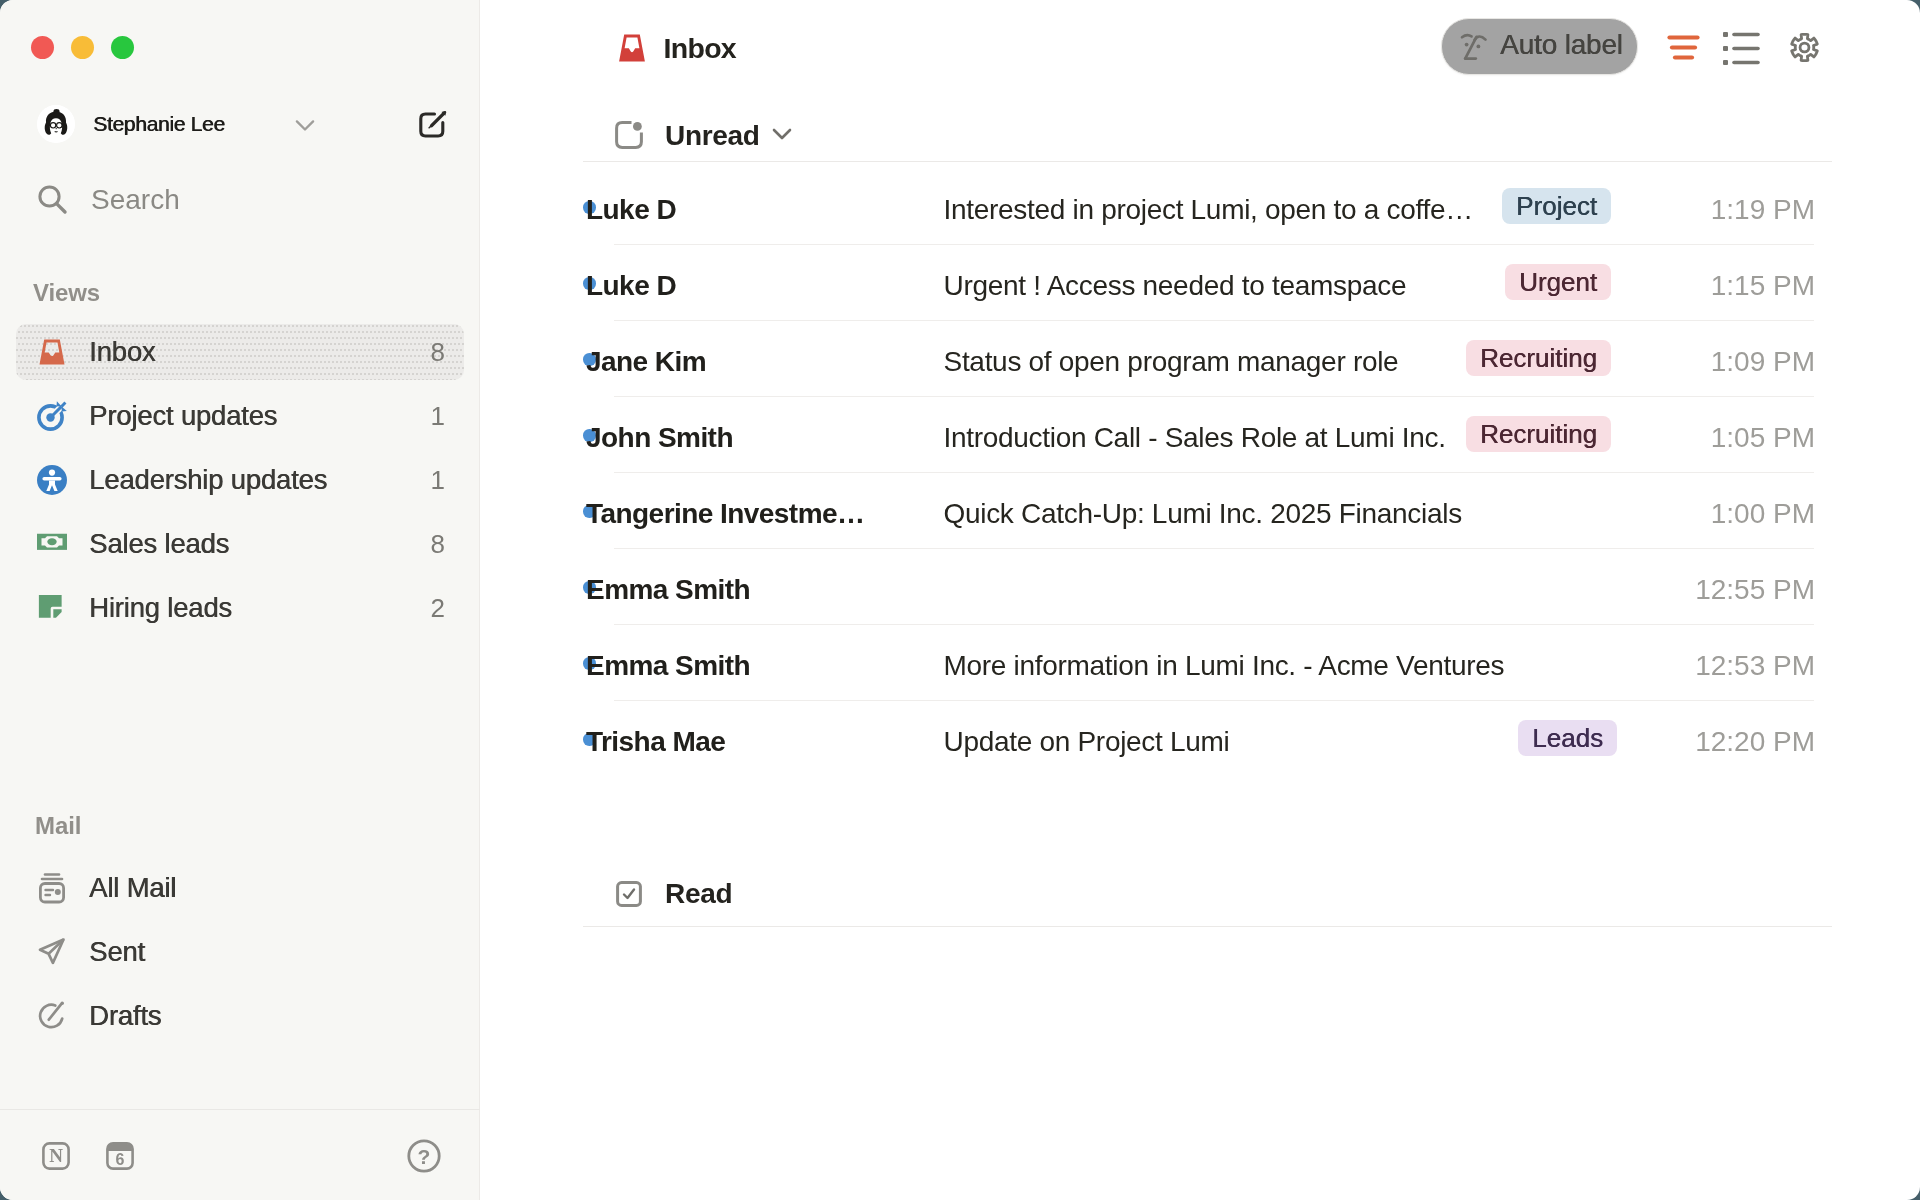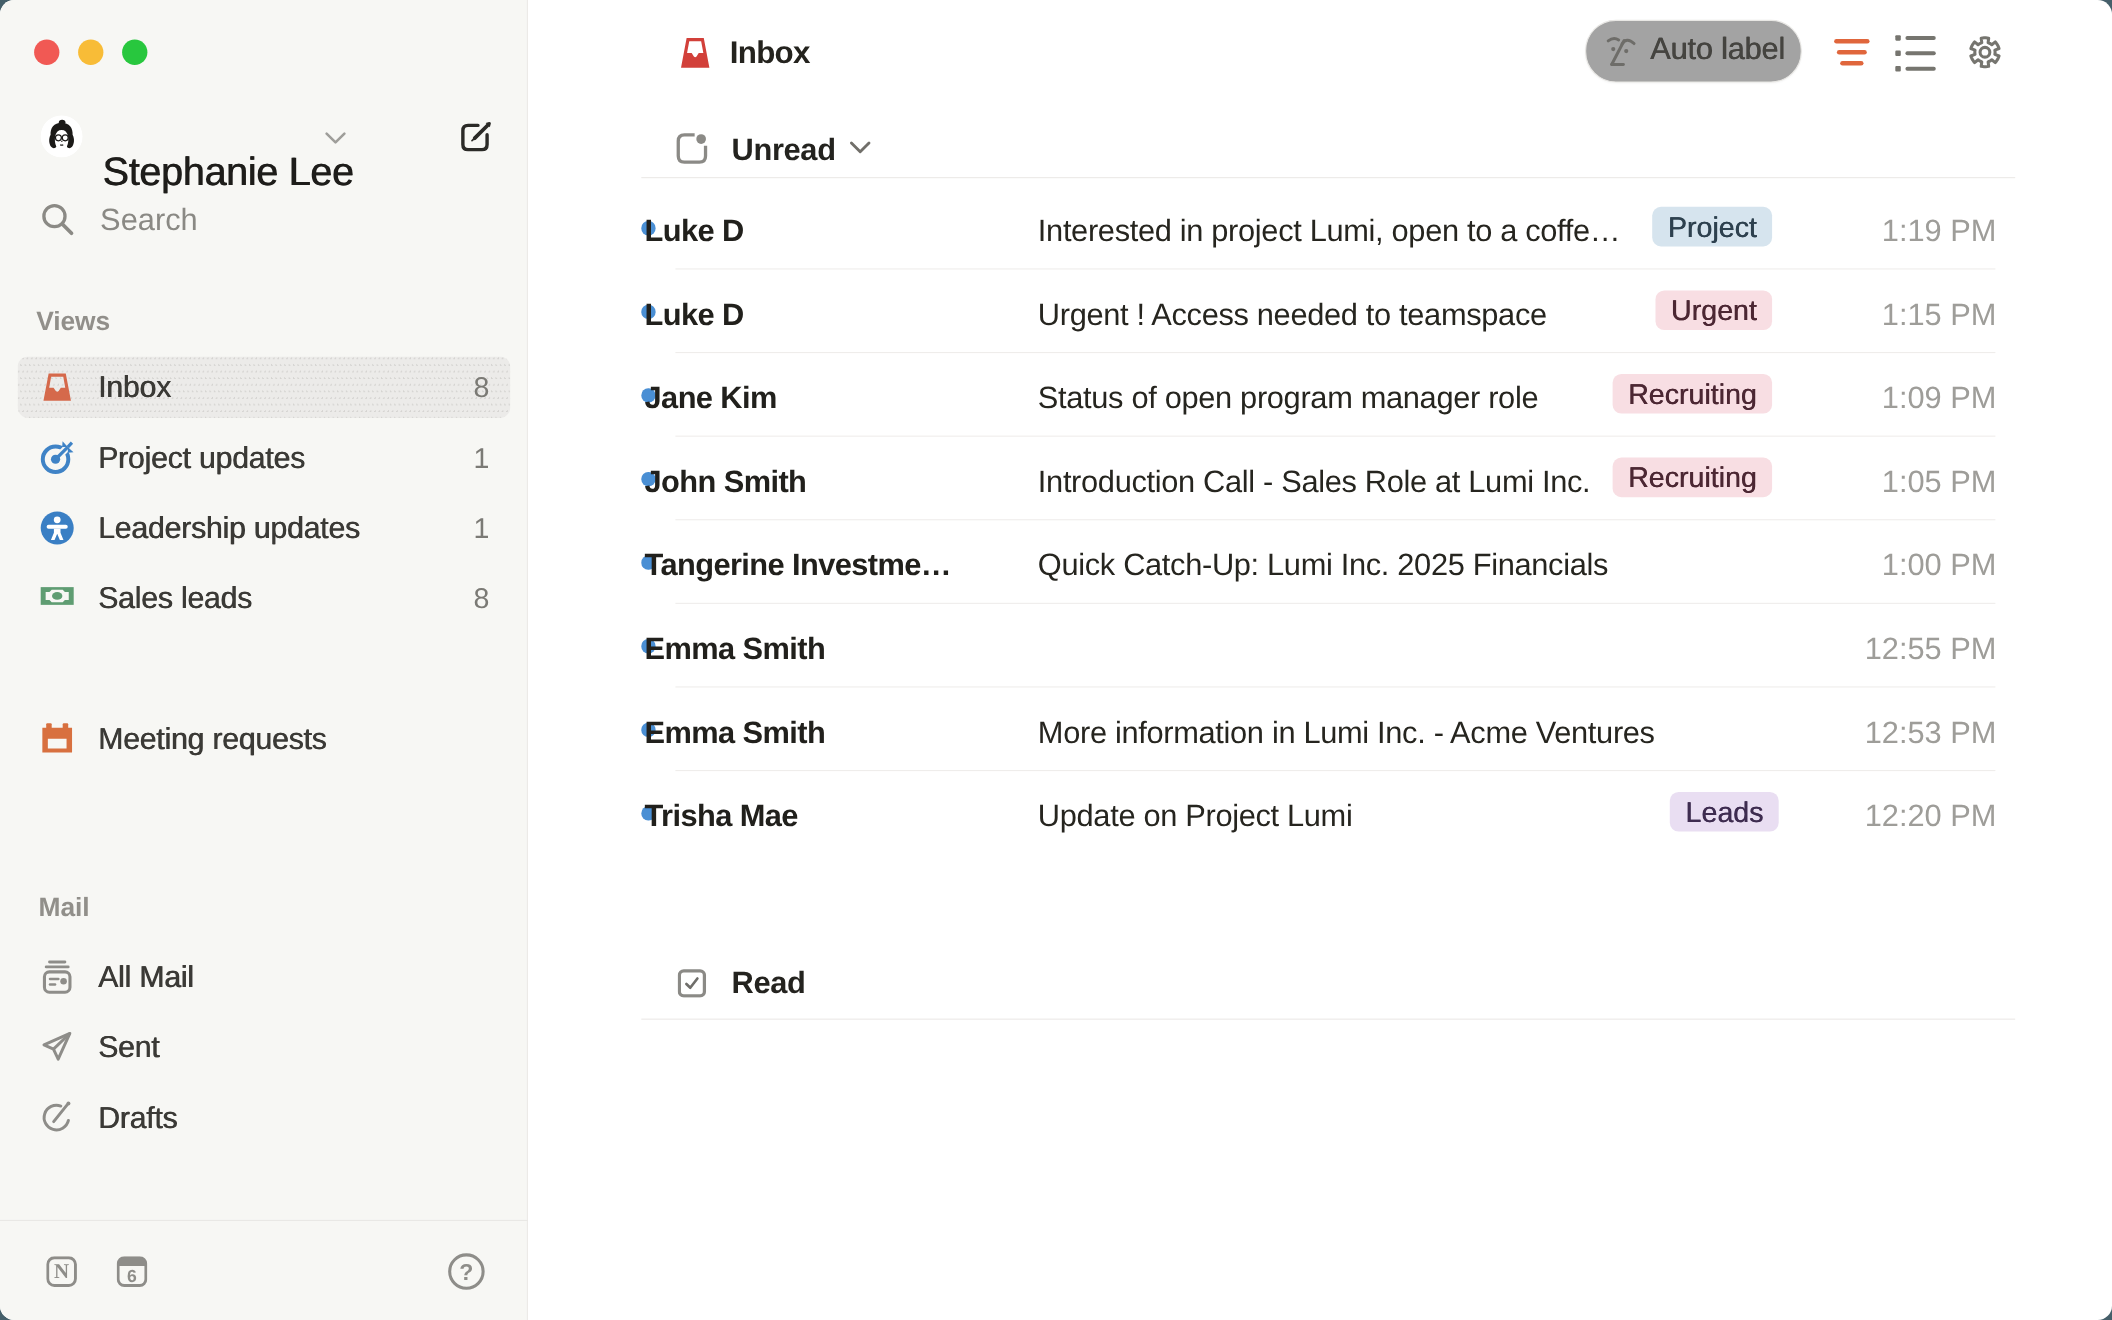--- a/index.html
+++ b/index.html
@@ -44,21 +44,21 @@
         <circle cx="19" cy="19" r="19" fill="#ffffff"></circle>
         <ellipse cx="19.5" cy="6.2" rx="3" ry="2.3" fill="#1b1a18"></ellipse>
         <path d="M19 6.5 C12 6.5 8.5 11.5 9 17.5 C7 21 7.5 26 9.5 28.5 C11.2 30.4 13.6 29.8 14.2 28.2 C12.8 25.5 12.6 22 13.2 18.7 C14 15 16 13.2 19 13.2 C22 13.2 24 15 24.8 18.7 C25.4 22 25.2 25.5 23.8 28.2 C24.4 29.8 26.8 30.4 28.5 28.5 C30.5 26 31 21 29 17.5 C29.5 11.5 26 6.5 19 6.5 Z" fill="#1b1a18"></path>
         <circle cx="16.1" cy="20.3" r="2.7" fill="none" stroke="#1b1a18" stroke-width="1.1"></circle>
         <circle cx="22.3" cy="20.3" r="2.7" fill="none" stroke="#1b1a18" stroke-width="1.1"></circle>
         <path d="M18.7 20.2 L19.7 20.2" stroke="#1b1a18" stroke-width="1.1"></path>
         <path d="M19.2 23 L19.2 24.2" stroke="#1b1a18" stroke-width="1"></path>
         <path d="M17.7 26.6 Q19.1 27.4 20.5 26.6" stroke="#1b1a18" stroke-width="1.1" fill="none"></path>
       </svg>
     </div>
-    <div class="abs" style="left:93px; top:105px; height:38px; line-height:38px; font-size:36px; font-weight:400; color:#1e1d1a; letter-spacing:-0.3px; text-shadow:0.7px 0 0 currentColor;margin-top:32px;">Stephanie Lee</div>
+    <div class="abs" style="left:93px; top:105px; height:38px; line-height:38px; font-size:21px; font-weight:400; color:#1e1d1a; letter-spacing:-0.3px; text-shadow:0.7px 0 0 currentColor;">Stephanie Lee</div>
     <svg class="abs" style="left:294px; top:116px;" width="22" height="18" viewBox="0 0 22 20">
       <path d="M2 6 L11 15 L20 6" fill="none" stroke="#9f9e9a" stroke-width="2.6" stroke-linecap="round" stroke-linejoin="round"></path>
     </svg>
     <svg class="abs" style="left:416px; top:109px;" width="32" height="32" viewBox="0 0 32 32">
       <path d="M18.5 5 H9.5 C6.2 5 4.8 6.4 4.8 9.7 V22.3 C4.8 25.6 6.2 27 9.5 27 H22.1 C25.4 27 26.8 25.6 26.8 22.3 V13.5" fill="none" stroke="#2b2a27" stroke-width="3.1" stroke-linecap="round"></path>
       <path d="M27.6 4.6 L15.6 16.6" stroke="#2b2a27" stroke-width="3.4" stroke-linecap="round"></path>
       <path d="M16.8 14 L18.3 15.5 L13 19.8 L12.2 18.7 Z" fill="#2b2a27"></path>
       <path d="M25.5 2.9 L29.3 6.7 L30.2 3.6 C30.4 2.5 29.7 1.8 28.6 2 Z" fill="#2b2a27"></path>
     </svg>
 
@@ -102,27 +102,27 @@
     </div>
     <div class="srow" style="top:516px;">
       <svg class="ic" viewBox="0 0 32 32" style="top:17px; height:24px;" preserveAspectRatio="none">
         <rect x="1" y="1" width="30" height="21.5" fill="#5f9d72"></rect>
         <path d="M11 4.2 H21 L23 7 H26.5 V16.5 H23 L21 19.3 H11 L9 16.5 H5.5 V7 H9 Z" fill="#f7f7f4"></path>
         <circle cx="16" cy="11.75" r="4.7" fill="#5f9d72"></circle>
       </svg>
       <div class="lb">Sales leads</div>
         <div class="ct">8</div>
     </div>
-    <div class="srow" style="top:644px;">
-      <svg class="ic" viewBox="0 0 32 32">
-        <rect x="6" y="1.5" width="5" height="8" rx="1" fill="#d8703f"></rect>
-        <rect x="21" y="1.5" width="5" height="8" rx="1" fill="#d8703f"></rect>
-        <path d="M2.5 5.5 H29.5 V28 H2.5 Z M7.5 15.5 H24.5 V24.5 H7.5 Z" fill="#d8703f" fill-rule="evenodd"></path>
-      </svg>
-      <div class="lb">Meeting requests</div>
+    <div class="srow" style="top:580px;">
+      <svg class="ic" viewBox="0 0 32 32" style="left:22px; top:14px; width:28px; height:28px;">
+        <path d="M1 1 H27 V14.5 H16.5 Q14.5 14.5 14.5 16.5 V27 H1 Z" fill="#5f9d72"></path>
+        <path d="M17.5 17.5 H27 V20.5 L20.5 27 H17.5 Z" fill="#5f9d72"></path>
+      </svg>
+      <div class="lb">Hiring leads</div>
+        <div class="ct">2</div>
     </div>
 
     <div class="seclabel" style="left:35px; top:812px;">Mail</div>
 
     <div class="srow" style="top:860px;">
       <svg class="ic" viewBox="0 0 32 32">
         <path d="M9 2.5 H23" stroke="#8e8d89" stroke-width="2.6" stroke-linecap="round"></path>
         <path d="M6 7 H26" stroke="#8e8d89" stroke-width="2.6" stroke-linecap="round"></path>
         <rect x="4.4" y="11.5" width="23.2" height="18.5" rx="4.5" fill="none" stroke="#8e8d89" stroke-width="2.8"></rect>
         <path d="M9.5 18 H17" stroke="#8e8d89" stroke-width="2.4" stroke-linecap="round"></path>

